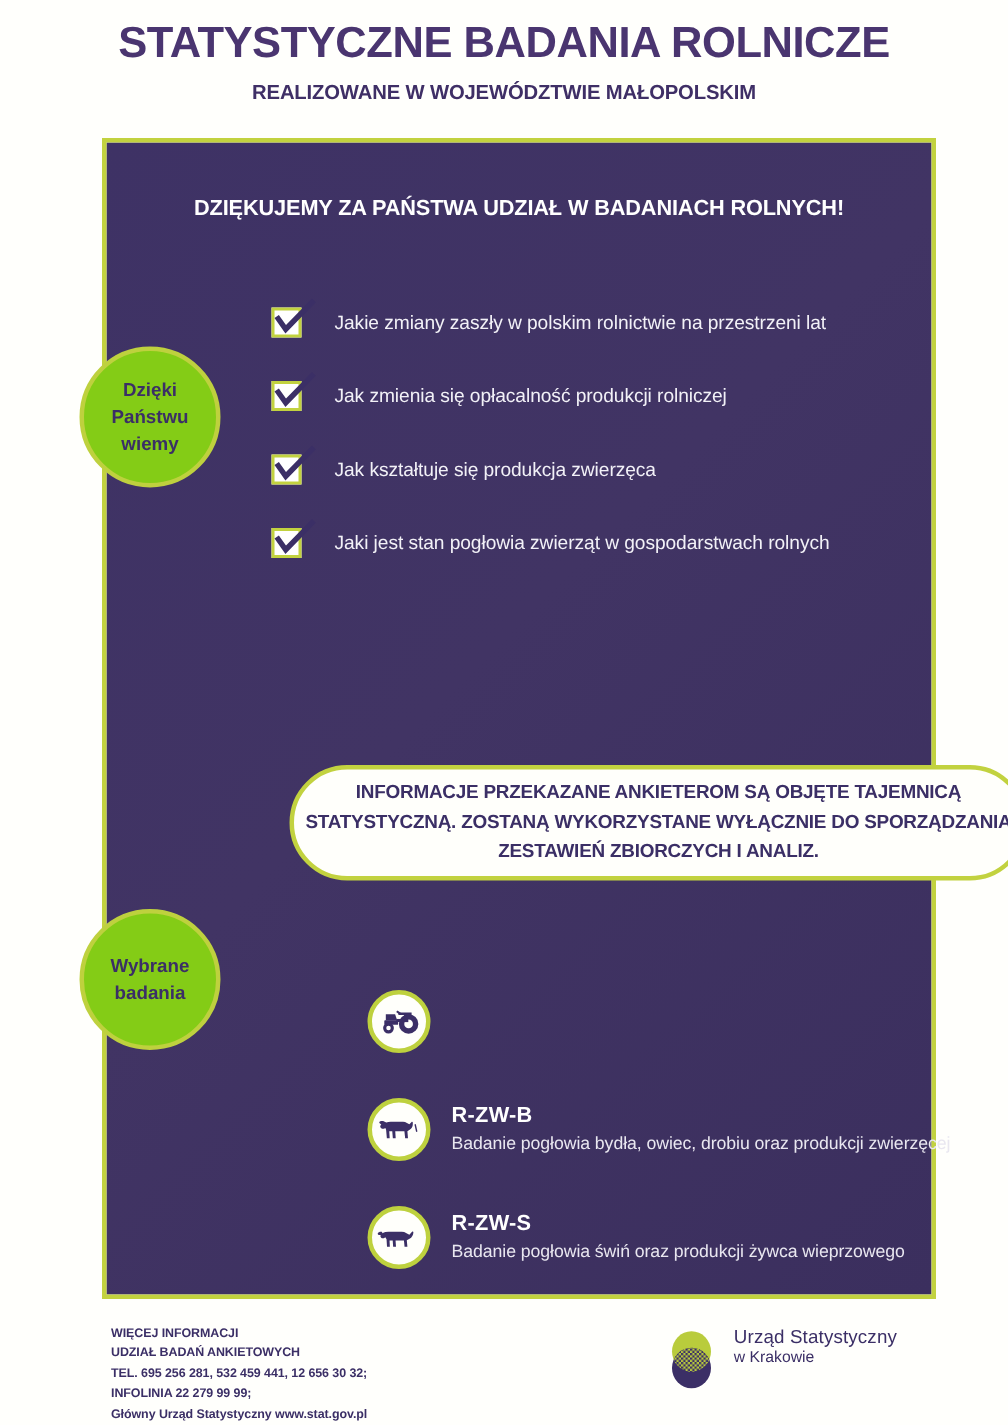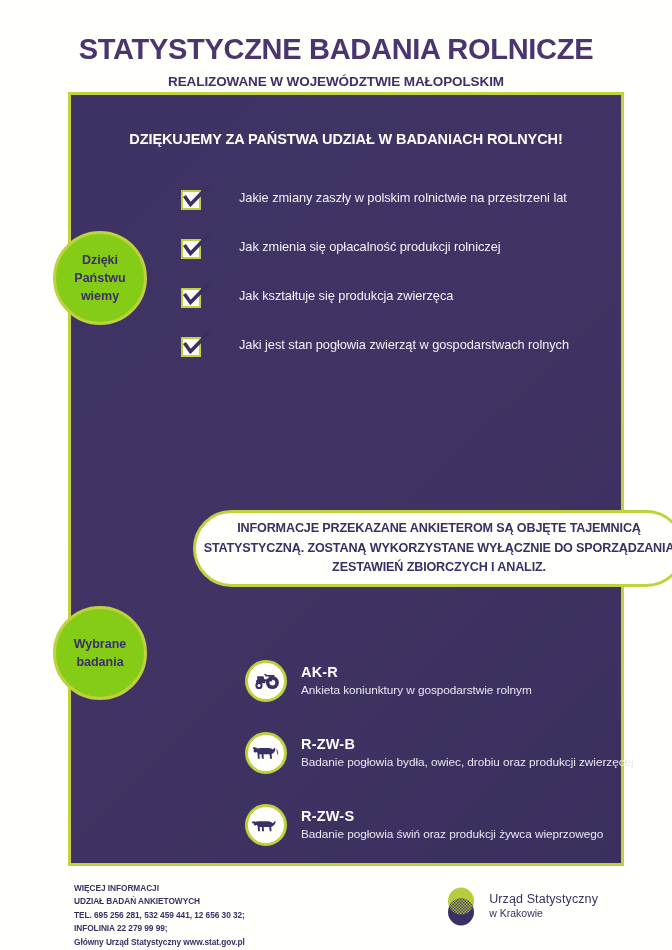--- a/index.html
+++ b/index.html
@@ -14,21 +14,21 @@
     overflow: hidden;
     font-family: "Liberation Sans", sans-serif;
     background: #fffffc;
   }
 
   
   #poster-header {
     position: absolute;
     top: 0; left: 0;
     width: 672px;
-    padding-top: 34px;
+    padding-top: 14px;
     text-align: center;
   }
   #poster-title {
     font-size: 29px;
     font-weight: bold;
     letter-spacing: -0.3px;
     color: #4a3570;
     line-height: 1.1;
     margin: 0;
     white-space: nowrap;
@@ -69,22 +69,22 @@
 
   
   #checklist {
     position: absolute;
     left: 110px;
     top: 95px;
     width: 470px;
   }
   .check-row {
     display: flex;
+    align-items: center;
     height: 49px;
-    gap: 16px;
   }
   .checkbox-icon {
     position: relative;
     width: 20px;
     height: 20px;
     flex: 0 0 20px;
     background: #ffffff;
     border: 2px solid #c2d23f;
     box-sizing: border-box;
   }
@@ -208,21 +208,21 @@
     letter-spacing: -0.05px;
   }
   #footer-contact .contact-line-last {
     font-weight: bold;
   }
   #logo {
     position: absolute;
     right: 18px;
     top: 8px;
     display: flex;
-    align-items: center;
+    align-items: flex-start;
   }
   #logo-mark {
     width: 38px;
     height: 44px;
     flex: 0 0 38px;
   }
   #logo-text {
     margin-left: 9px;
     color: #3b2f66;
     line-height: 1.22;
@@ -295,24 +295,20 @@
             <circle cx="6" cy="14.4" r="3.6"></circle>
             <circle cx="6" cy="14.4" r="1.5" fill="#fffffb"></circle>
             <circle cx="19.4" cy="11.6" r="6.5"></circle>
             <circle cx="19.4" cy="11.6" r="2.9" fill="#fffffb"></circle>
             <rect x="11.2" y="8.3" width="8" height="2.1"></rect>
             <path d="M12.6 4.0 h8.8 v1.6 h-8.8 z"></path>
             <path d="M16.4 4.8 h1.5 v3.8 h-1.5 z"></path>
             <path d="M12.0 2.6 l2.4 1.8 -0.9 1.1 -2.4 -1.8 z"></path>
           </g>
         </svg>
-      </span>
-      <span class="survey-text">
-        <span class="survey-code">AK-R</span>
-        <span class="survey-desc" style="display:block;">Ankieta koniunktury w gospodarstwie rolnym</span>
       </span>
     </div>
 
     <div class="survey-row">
       <span class="survey-icon">
         <svg width="30" height="20" viewBox="0 0 30 20" xmlns="http://www.w3.org/2000/svg">
           <g fill="#3b2f66">
             <path d="M6.5 5.4 C5.2 4.4 3.6 4.0 2.3 4.6 c-0.5 0.2 -0.6 0.9 -0.2 1.2 l1.1 0.8 c-0.7 0.5 -0.9 1.3 -0.5 2.0 0.5 0.9 1.7 1.1 2.6 0.7 l0.6 -0.3 0.5 1.2 0.5 5.6 h1.9 l-0.3 -4.6 h2.0 l0.4 4.6 h1.9 l-0.3 -4.6 h6.1 l0.5 4.6 h1.9 l-0.4 -4.7 1.5 -0.9 c1.3 -0.8 2.1 -2.2 2.1 -3.7 V5.3 c0 -0.4 -0.5 -0.6 -0.8 -0.3 l-1.5 1.5 -1.6 -0.9 c-0.8 -0.5 -1.7 -0.7 -2.6 -0.7 H9.4 c-1.0 0 -2.0 0.2 -2.9 0.5 z"></path>
             <path d="M25.3 6.6 l1.1 5.0 0.9 -0.2 -1.1 -5.0 z"></path>
           </g>

